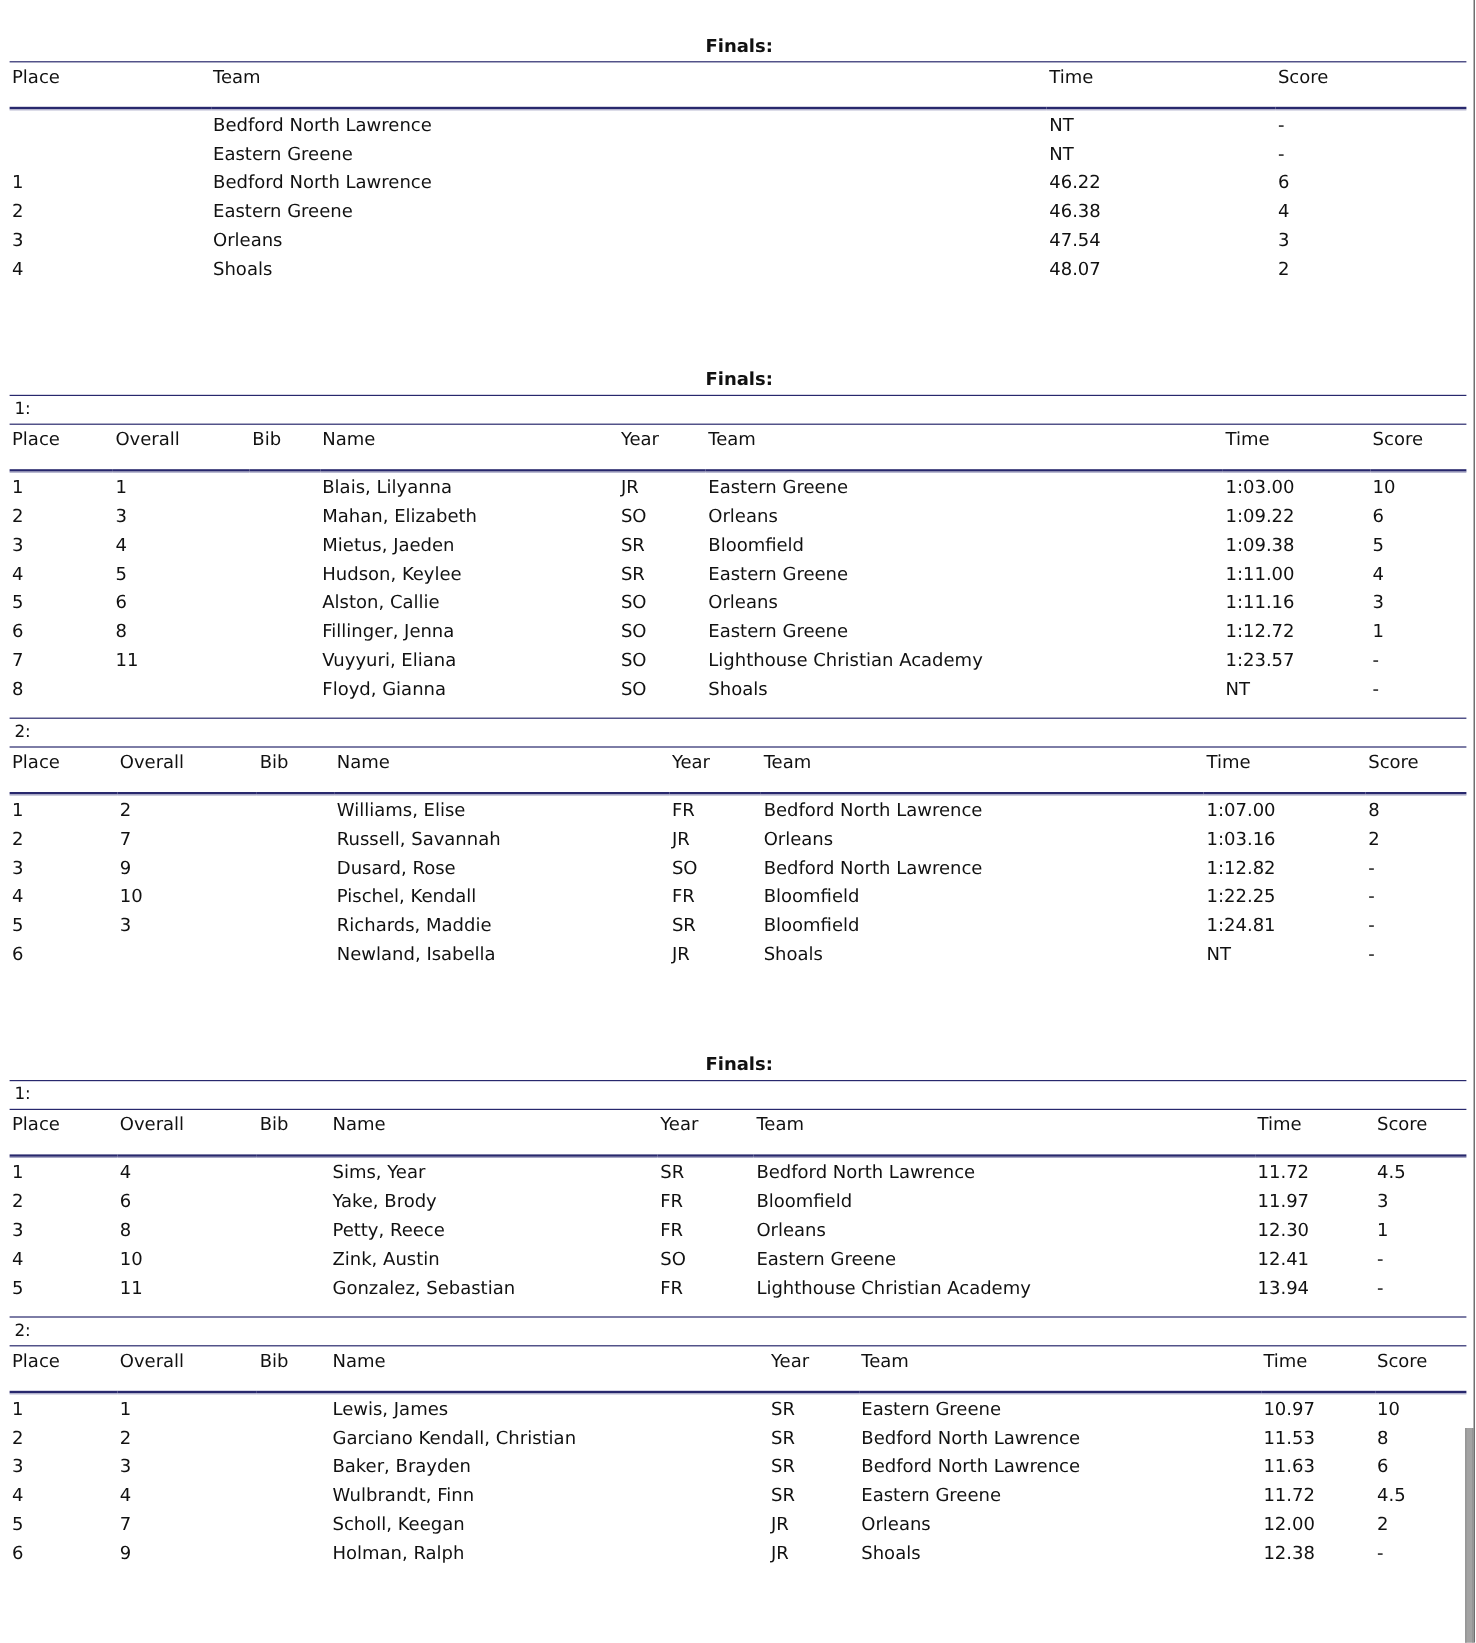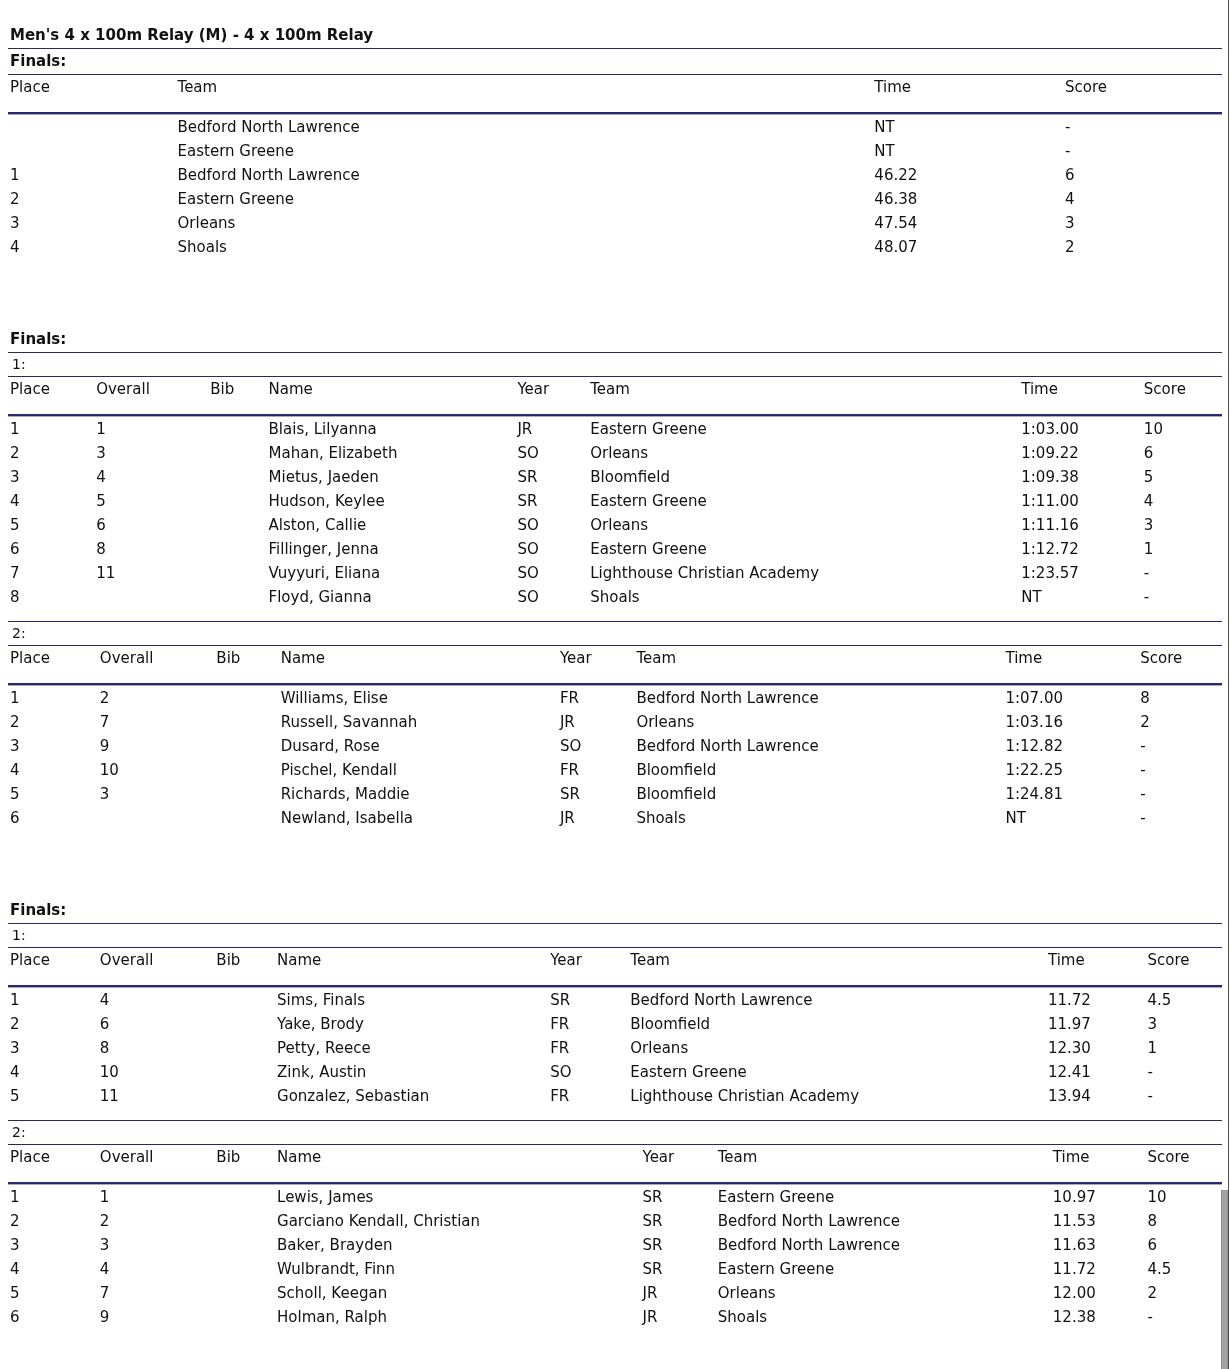--- a/index.html
+++ b/index.html
@@ -15,20 +15,21 @@
   }
   .content{padding:26px 8px 0 8px;}
   .section + .section{margin-top:68px;}
   .section-title{
     font-weight:bold;font-size:15px;padding:0 0 4px 2px;
     border-bottom:1px solid var(--rule);
   }
   .finals-label{
     font-weight:bold;font-size:15px;padding:3px 0 4px 2px;
     border-bottom:1px solid var(--rule);
+    text-align:center;
   }
   .heat-label{
     font-size:14px;padding:3px 0 4px 4px;
     border-bottom:1px solid var(--rule);
   }
   .heat.later{margin-top:12px;}
   .heat.later .heat-label{border-top:1px solid var(--rule);}
   table.results{
     width:100%;border-collapse:separate;border-spacing:0;table-layout:fixed;
   }
@@ -51,21 +52,20 @@
     background:var(--thumb);
     border-left:1px solid #8e8e8e;border-right:1px solid #8e8e8e;
   }
 </style>
 </head>
 <body>
 
 <div class="content">
 
   <div class="section">
-    <div class="section-title">Men's 4 x 100m Relay (M) - 4 x 100m Relay</div>
     <div class="finals-label">Finals:</div>
     <div class="heat first">
       <table class="results">
           <colgroup>
             <col style="width: 13.8%;">
             <col style="width: 57.4%;">
             <col style="width: 15.7%;">
             <col style="width: 13.1%;">
           </colgroup>
           <thead>
@@ -345,21 +345,21 @@
               <th>Team</th>
               <th>Time</th>
               <th>Score</th>
             </tr>
           </thead>
           <tbody>
             <tr>
               <td>1</td>
               <td>4</td>
               <td></td>
-              <td>Sims, Finals</td>
+              <td>Sims, Year</td>
               <td>SR</td>
               <td>Bedford North Lawrence</td>
               <td>11.72</td>
               <td>4.5</td>
             </tr>
             <tr>
               <td>2</td>
               <td>6</td>
               <td></td>
               <td>Yake, Brody</td>

